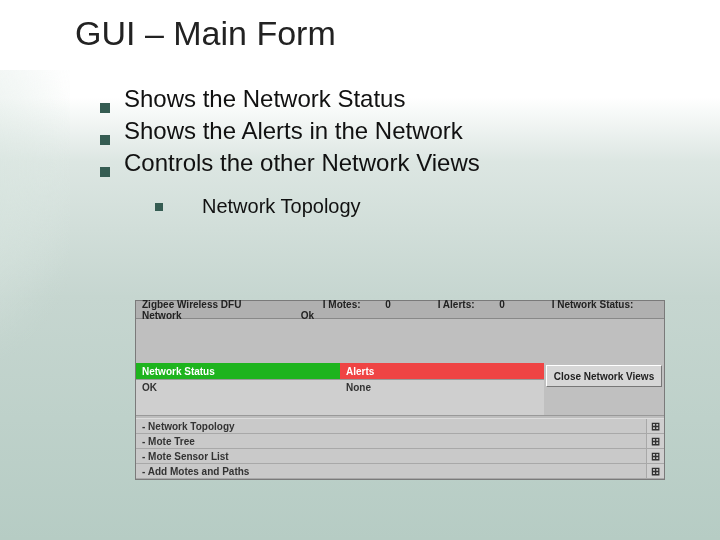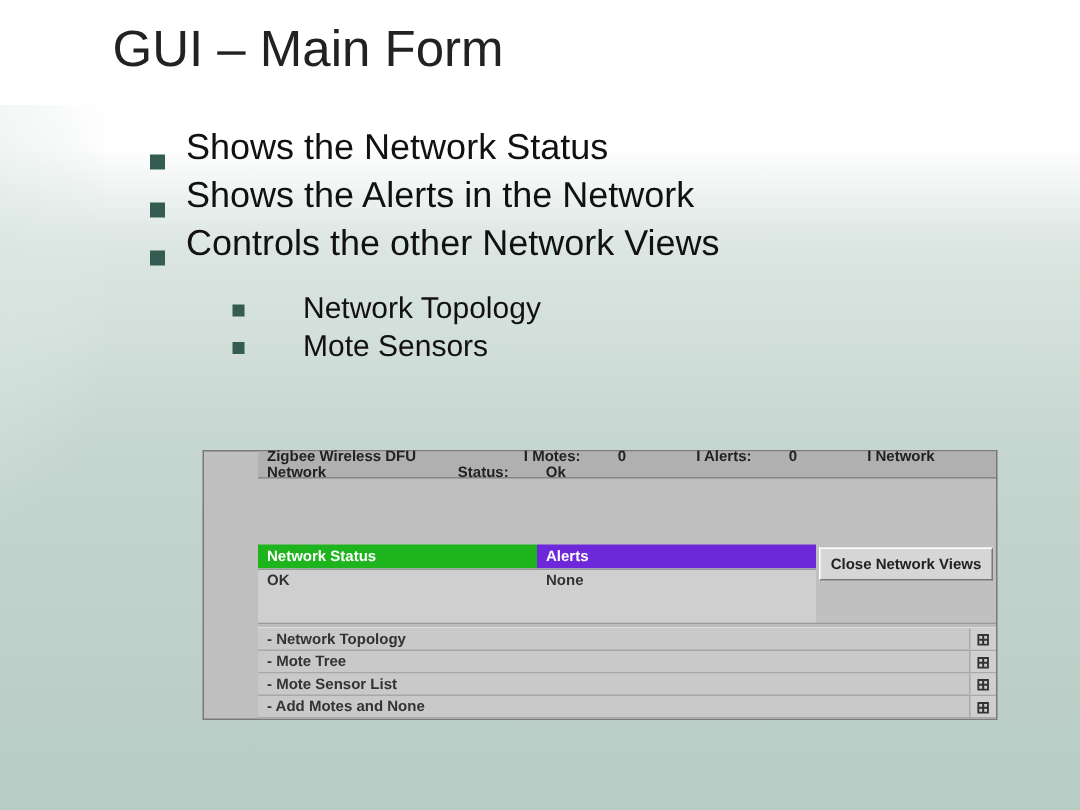--- a/index.html
+++ b/index.html
@@ -31,21 +31,20 @@
   .bullets2 .row { display: flex; align-items: flex-start; margin-bottom: 2px; }
   .bullets2 .sq { width: 8px; height: 8px; background: #355c52; margin-top: 8px; margin-right: 12px; flex: 0 0 auto; }
   .bullets2 .txt { font-size: 20px; color: #111; margin-left: 27px; }
 
   
   .shot {
     position: absolute; left: 135px; top: 300px; width: 530px;
     border: 1px solid #7a7a7a; background: #bfbfbf;
     font-family: Tahoma, Verdana, sans-serif;
     color: #222;
-    padding-left: 36px;
   }
   .shot-titlebar {
     display: flex; justify-content: space-between; align-items: center;
     background: #b0b0b0; padding: 0 6px; height: 18px;
     border-bottom: 1px solid #888;
     font-size: 10px; font-weight: 700;
   }
   .shot-titlebar .left { }
   .shot-titlebar .stats span { margin-left: 22px; }
 
@@ -53,21 +52,21 @@
     display: flex; align-items: stretch;
     background: #c4c4c4;
     margin-top: 44px;
   }
   .status-panel, .alerts-panel { flex: 1 1 0; display: flex; flex-direction: column; }
   .panel-head {
     height: 16px; display: flex; align-items: center; padding: 0 6px;
     font-size: 10px; font-weight: 700; color: #fff;
   }
   .status-panel .panel-head { background: #1eb41e; }
-  .alerts-panel .panel-head { background: #6d28d9; }
+  .alerts-panel .panel-head { background: #ef4444; }
   .panel-body {
     height: 36px; background: #cfcfcf; border-top: 1px solid #999;
     font-size: 10px; font-weight: 700; color: #333; padding: 2px 6px;
   }
   .btn-col {
     width: 120px; display: flex; flex-direction: column; gap: 2px;
     padding: 2px; background: #c0c0c0;
   }
   .btn {
     height: 22px; background: #d6d6d6;
@@ -111,24 +110,20 @@
         <div class="sq"></div>
         <div class="txt">Controls the other Network Views</div>
       </div>
   </div>
 
   <div class="bullets2">
     <div class="row">
         <div class="sq"></div>
         <div class="txt">Network Topology</div>
       </div>
-    <div class="row">
-        <div class="sq"></div>
-        <div class="txt">Mote Sensors</div>
-      </div>
   </div>
 
   <div class="shot">
     <div class="shot-titlebar">
       <div class="left">Zigbee Wireless DFU Network</div>
       <div class="stats">
         <span><span>I Motes:</span> <span>0</span></span>
         <span><span>I Alerts:</span> <span>0</span></span>
         <span><span>I Network Status:</span> <span>Ok</span></span>
       </div>
@@ -156,17 +151,17 @@
     </div>
     <div class="shot-row">
       <div class="label">- Mote Tree</div>
       <div class="exp">⊞</div>
     </div>
     <div class="shot-row">
       <div class="label">- Mote Sensor List</div>
       <div class="exp">⊞</div>
     </div>
     <div class="shot-row">
-      <div class="label">- Add Motes and None</div>
+      <div class="label">- Add Motes and Paths</div>
       <div class="exp">⊞</div>
     </div>
   </div>
 </div>
 
 </body></html>

